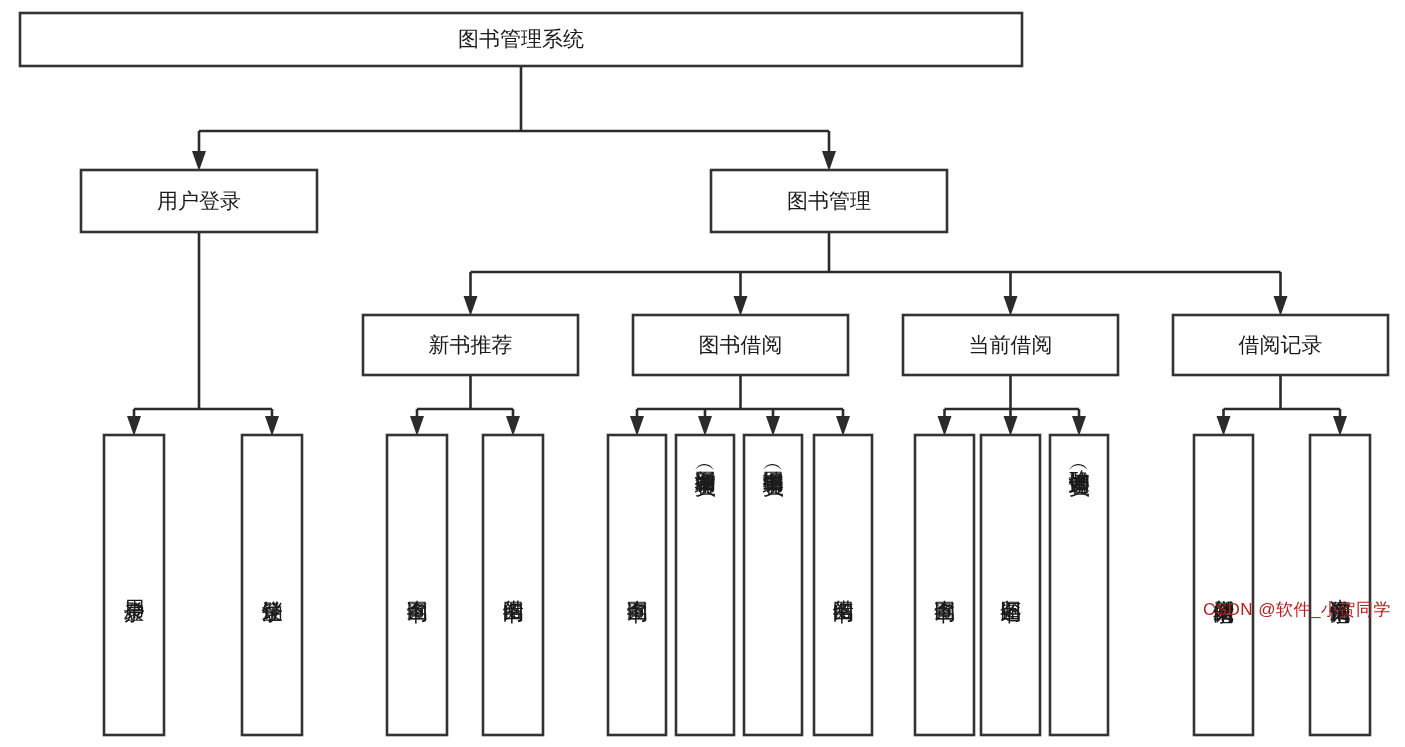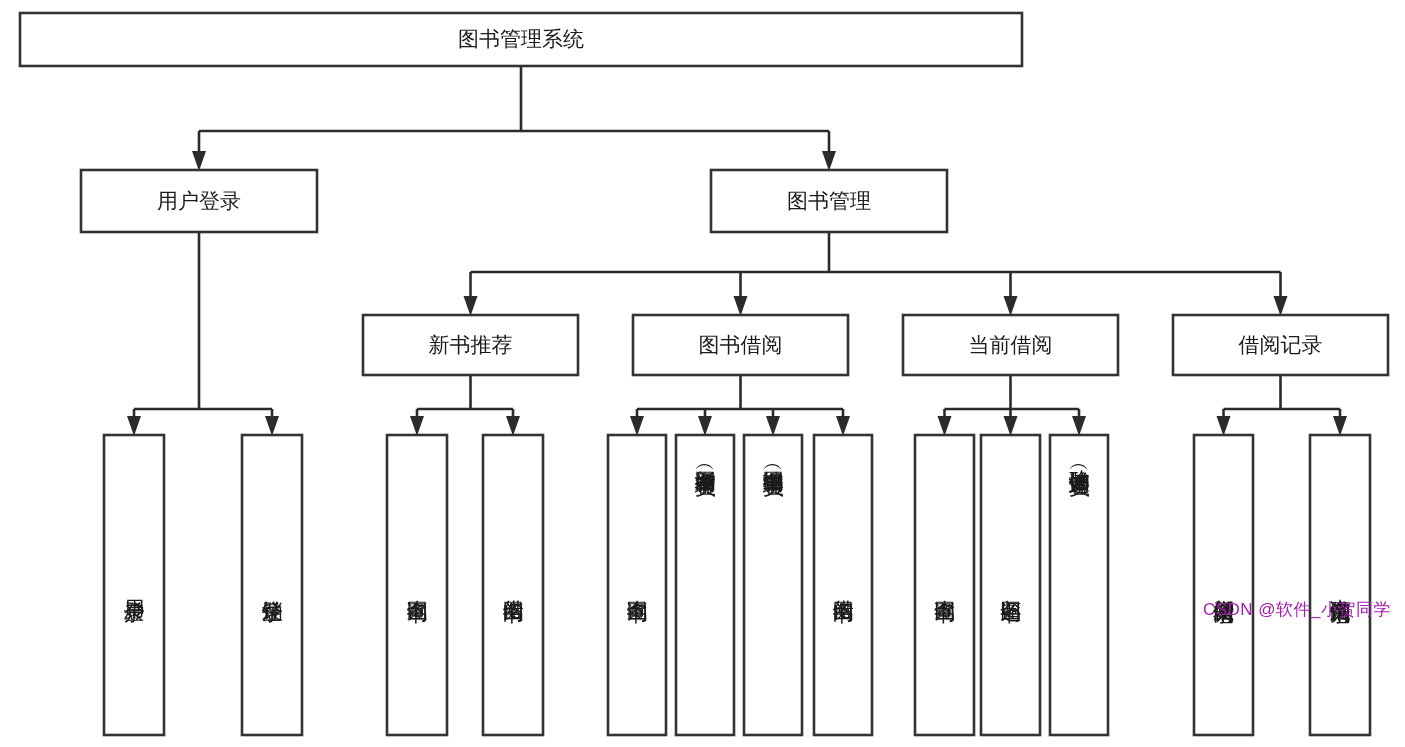--- a/index.html
+++ b/index.html
@@ -66,21 +66,21 @@
     letter-spacing: 1px;
     white-space: nowrap;
     text-align: left;
   }
   .watermark {
     position: absolute;
     right: 14px;
     bottom: 6px;
     font-family: "Liberation Sans", "DejaVu Sans", sans-serif;
     font-size: 17px;
-    color: #a21caf;
+    color: #b91c1c;
     white-space: nowrap;
     letter-spacing: 0.5px;
   }
 </style>
 </head>
 <body>
 
 <div id="diagram-root">
   <svg class="diagram-svg" viewBox="0 0 1405 747">
     <g id="connector-layer">

